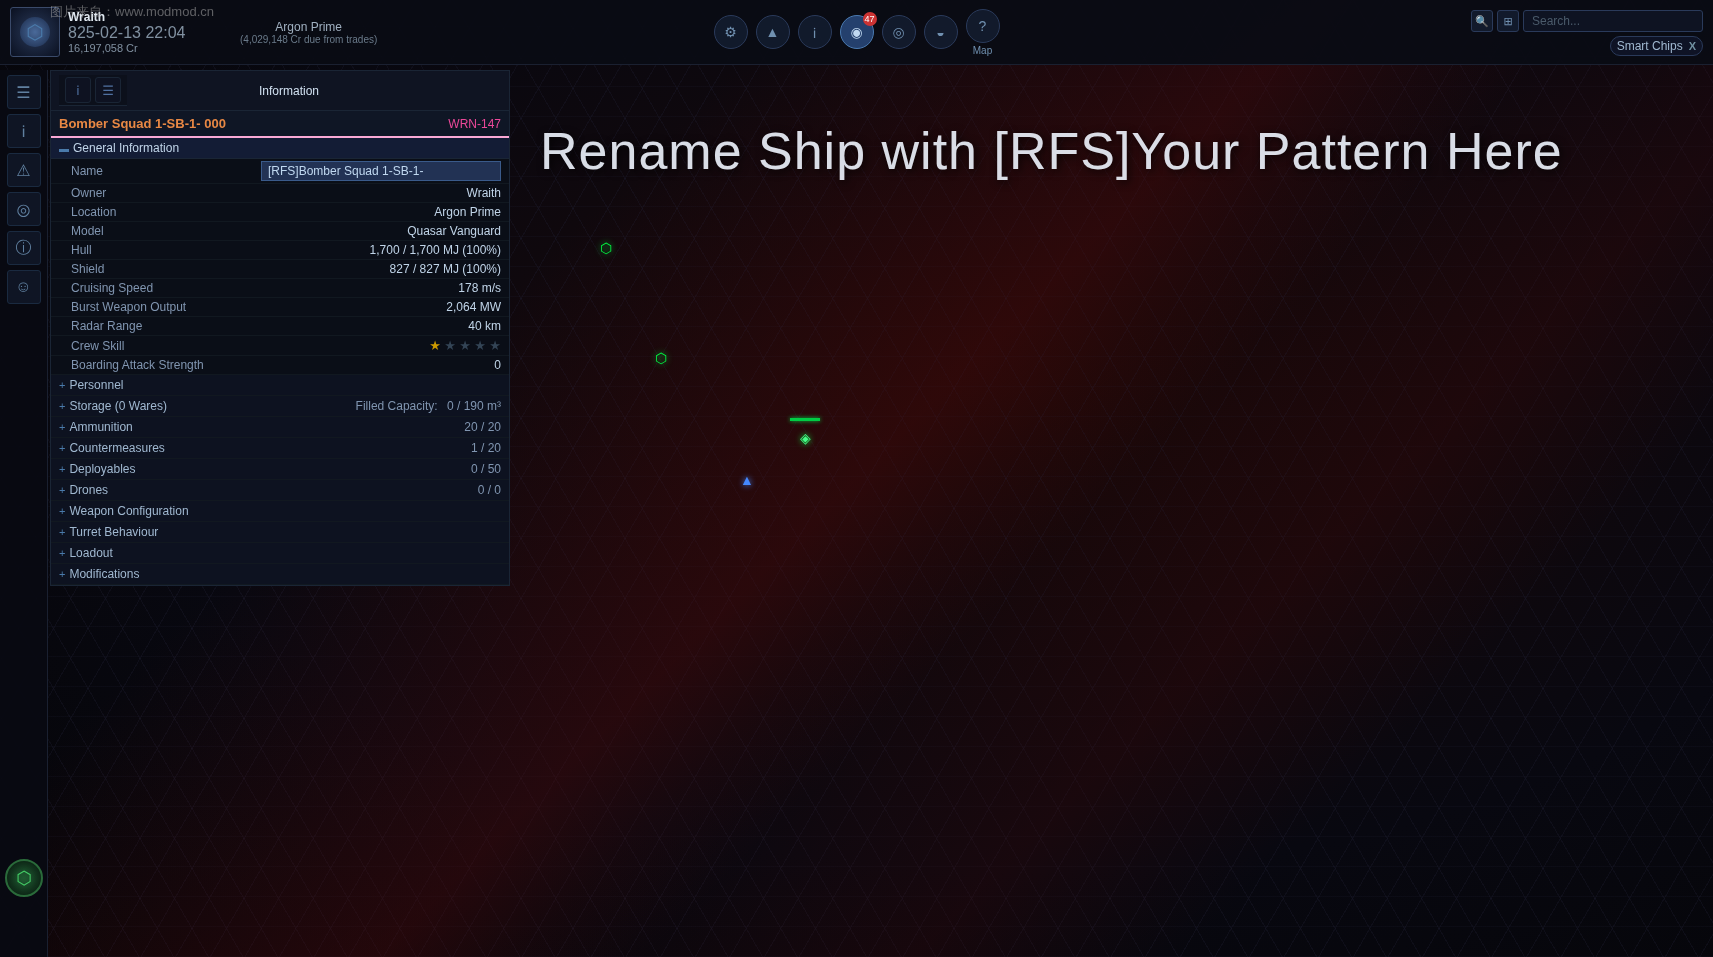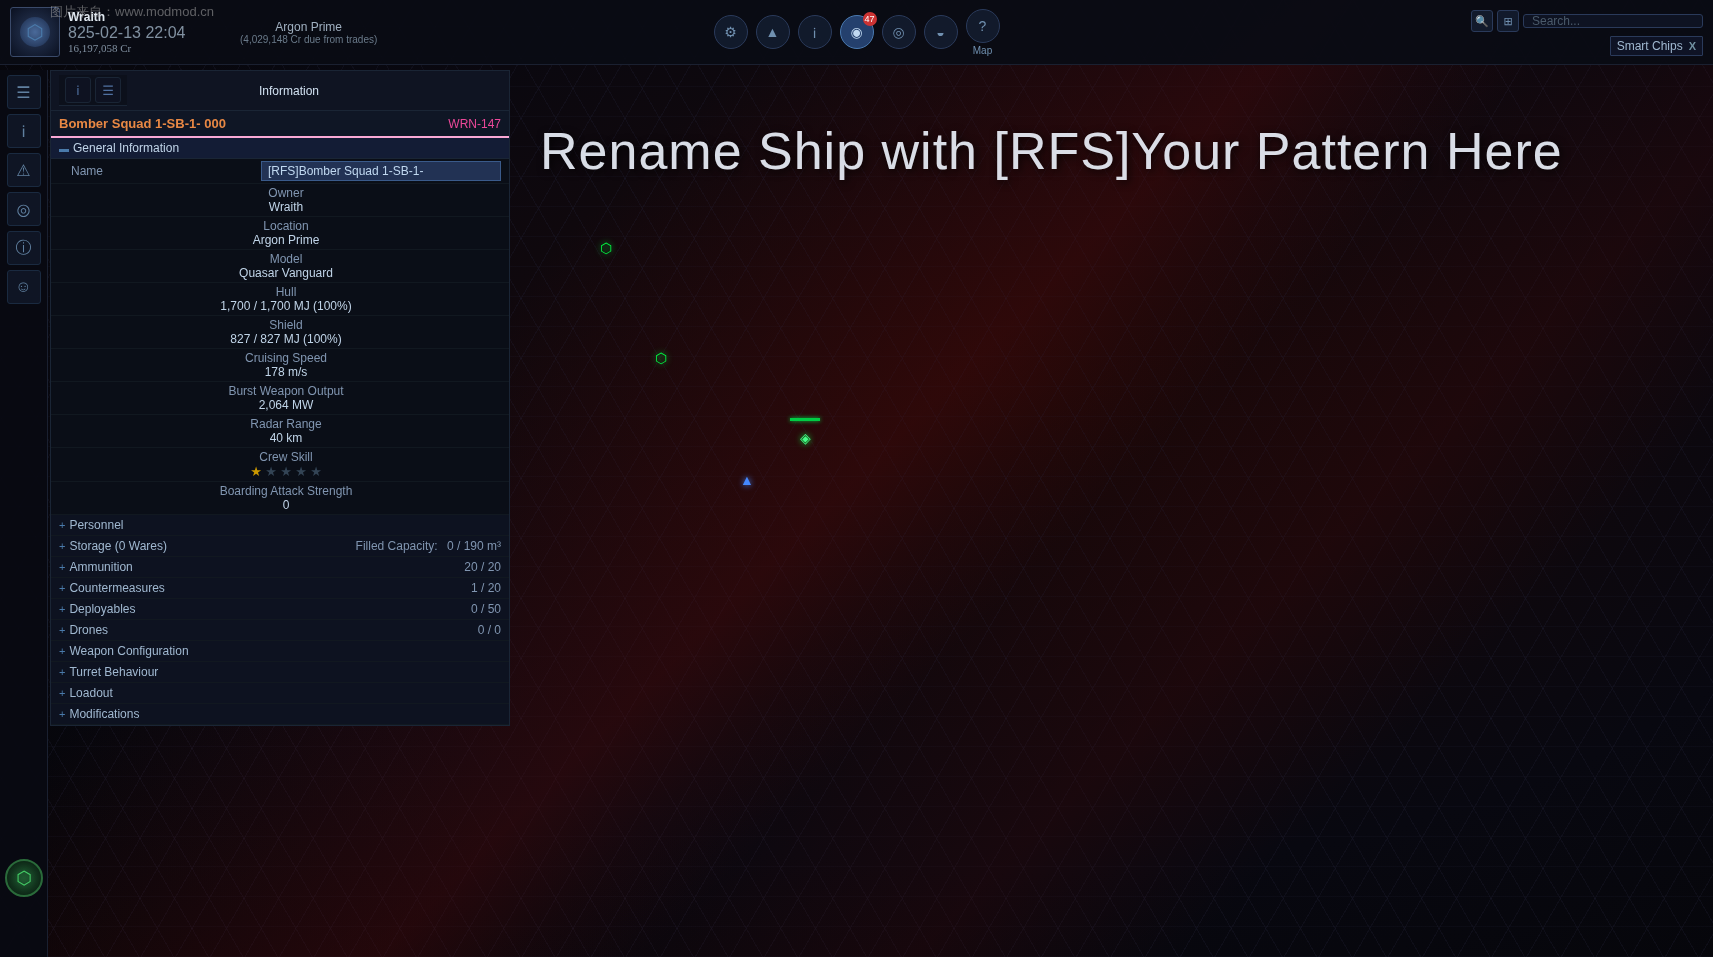--- a/index.html
+++ b/index.html
@@ -132,21 +132,20 @@
       font-size: 12px;
       font-weight: bold;
     }
     .player-date {
       color: #8090a0;
       font-size: 16px;
     }
     .player-credits {
       color: #8090a0;
       font-size: 11px;
-      font-family: Liberation Serif, serif;
     }
 
     .location-info {
       display: flex;
       flex-direction: column;
       align-items: center;
       margin: 0 20px;
       color: #8090a0;
       font-size: 11px;
     }
@@ -234,33 +233,33 @@
       cursor: pointer;
     }
     .search-input {
       background: rgba(15,20,35,0.95);
       border: 1px solid #2a3a5a;
       border-radius: 3px;
       color: #c0d0e0;
       padding: 3px 8px;
       font-size: 12px;
       width: 180px;
-      height: 14px;
+      height: 22px;
       outline: none;
     }
     .search-input::placeholder {
       color: #4a5a6a;
     }
 
     .smart-chips-tag {
       display: flex;
       align-items: center;
       background: rgba(15,20,40,0.9);
       border: 1px solid #2a3a5a;
-      border-radius: 1px;
+      border-radius: 10px;
       padding: 2px 6px;
       margin-top: 4px;
       gap: 6px;
     }
     .smart-chips-text {
       color: #a0b8d0;
       font-size: 12px;
     }
     .smart-chips-close {
       color: #7090a0;
@@ -409,21 +408,20 @@
       color: #4a7aaa;
       font-size: 10px;
     }
 
     .info-row {
       display: flex;
       justify-content: space-between;
       align-items: center;
       padding: 2px 8px 2px 20px;
       border-bottom: 1px solid #111820;
-      flex-direction: column;
     }
     .info-label {
       color: #8095b0;
       font-size: 12px;
     }
     .info-value {
       color: #c0d4e8;
       font-size: 12px;
       text-align: right;
     }

